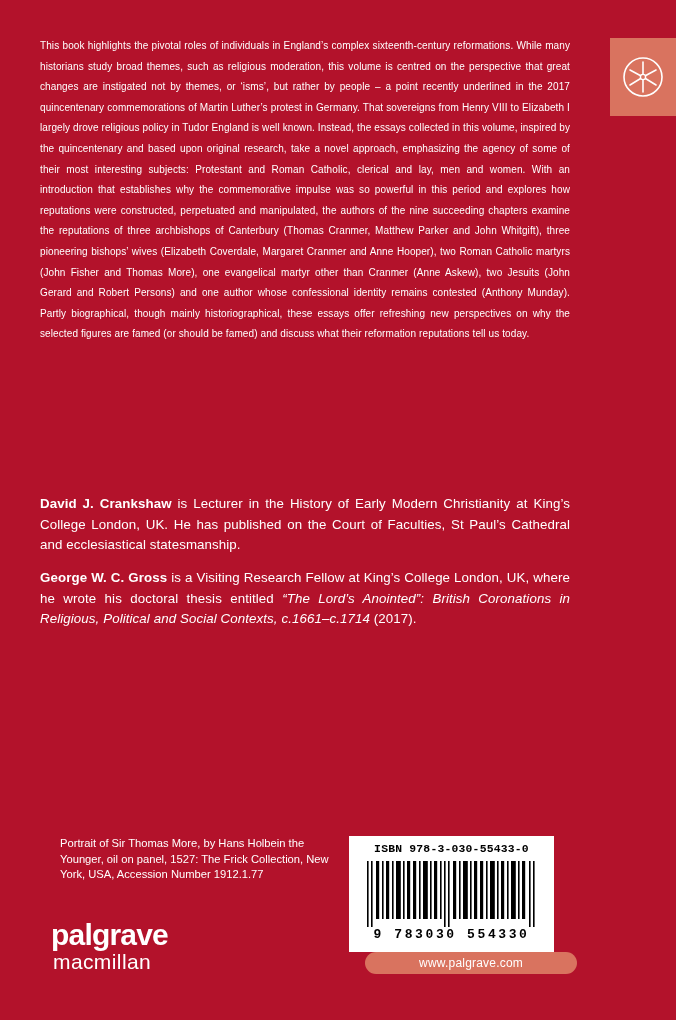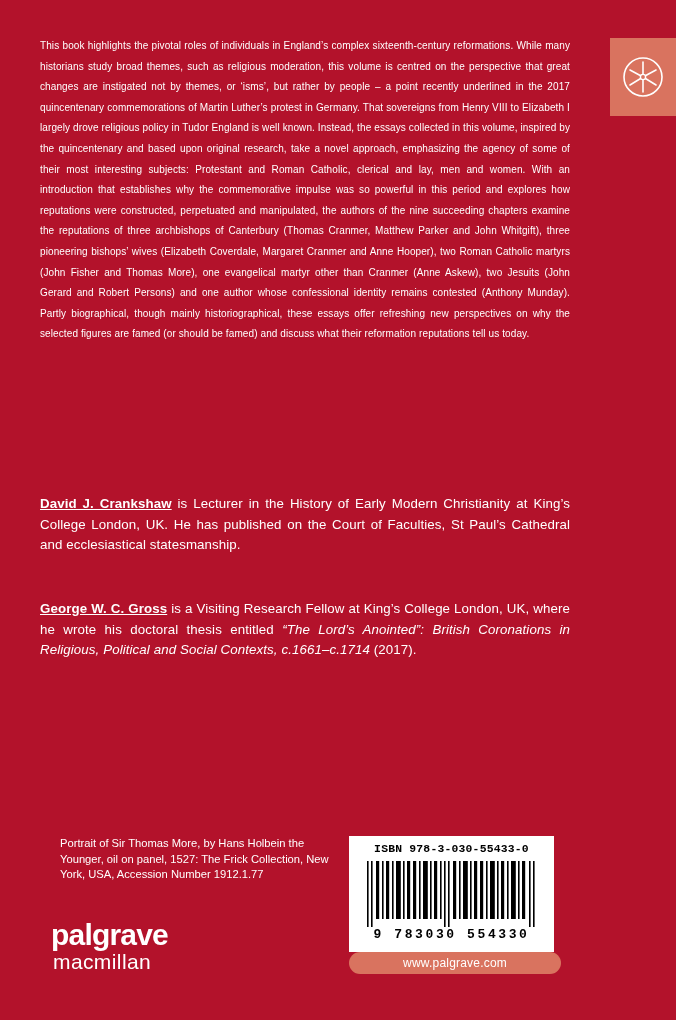--- a/index.html
+++ b/index.html
@@ -50,22 +50,22 @@
     position: absolute;
     left: 40px;
     width: 530px;
     color: #ffffff;
     font-size: 13.3px;
     line-height: 20.6px;
     text-align: justify;
     letter-spacing: 0.1px;
   }
   #bio1 { top: 494px; }
-  #bio2 { top: 599px; }
-  .bio b { font-weight: bold; text-decoration: underline; }
+  #bio2 { top: 568px; }
+  .bio b { font-weight: bold; }
   .bio i { font-style: italic; }
 
   .credit {
     position: absolute;
     left: 40px;
     top: 836px;
     width: 282px;
     color: #ffffff;
     font-size: 11.2px;
     line-height: 15.5px;
@@ -121,21 +121,21 @@
   .barcode-digits {
     font-family: "Liberation Mono", monospace;
     font-size: 13px;
     letter-spacing: 2.6px;
     color: #000000;
     text-align: center;
     padding-bottom: 10px;
   }
   .web-bar {
     position: absolute;
-    left: 349px;
+    left: 365px;
     top: 952px;
     width: 212px;
     height: 22px;
     background: #d9735f;
     color: #ffffff;
     font-size: 12px;
     display: flex;
     align-items: center;
     justify-content: center;
     letter-spacing: 0.2px;

